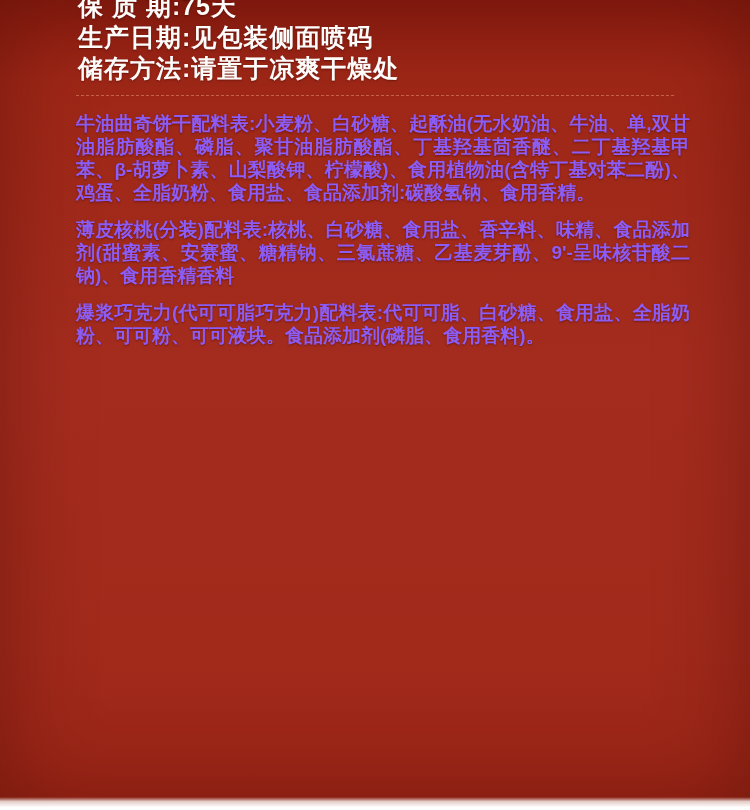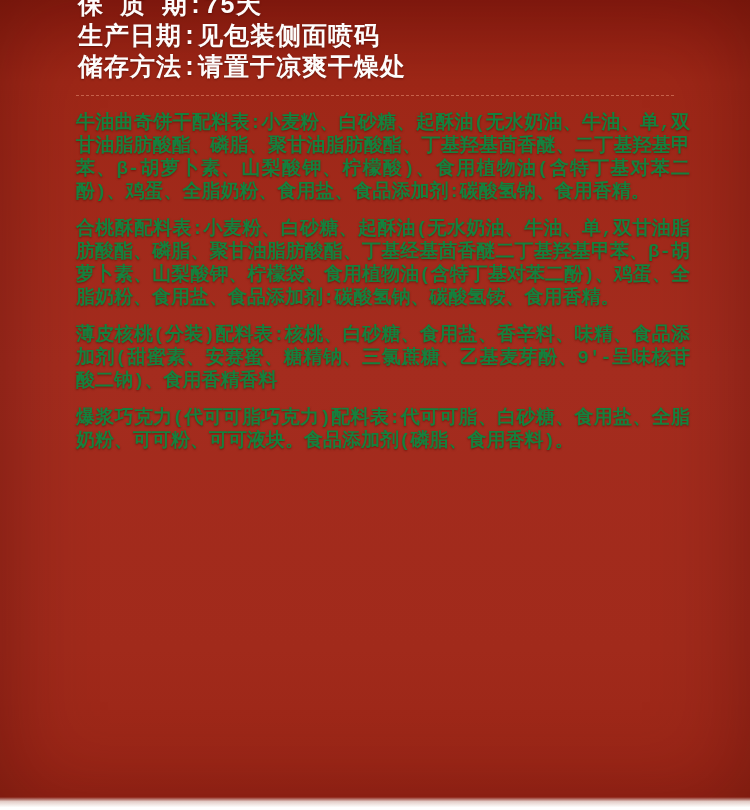--- a/index.html
+++ b/index.html
@@ -4,40 +4,39 @@
 <style>
   html,body{margin:0;padding:0;}
   body{
     width:750px;height:810px;overflow:hidden;position:relative;
     font-family:"Liberation Sans","DejaVu Sans",sans-serif;
     background:linear-gradient(180deg,#8e1d10 0%,#9e2717 10%,#a42c1e 45%,#a12a1b 80%,#9a2516 98%);
   }
   .page{
     position:absolute;inset:0;
     box-shadow:inset 0 0 90px rgba(55,5,0,0.38);
-    font-family:Liberation Mono, monospace;
   }
   .header{
     margin:-9px 0 0 78px;
     color:#fdfcfb;
     font-size:25px;
     font-weight:700;
     line-height:31px;
     letter-spacing:1px;
     text-shadow:0 1px 2px rgba(70,8,2,0.55);
   }
   .divider{
     margin:11px 76px 0 76px;
     height:0;
     border-top:1px dashed rgba(231,146,118,0.55);
   }
   .content{
     margin:16px 60px 0 76px;
     width:614px;
-    color:#15803d;
+    color:#8b5cf6;
     font-size:19px;
     font-weight:600;
     line-height:23px;
     text-align:justify;
     text-shadow:0 1px 2px rgba(70,8,2,0.5);
   }
   .content p{margin:0 0 14px 0;}
   .bottom-fade{
     position:absolute;left:0;bottom:0;width:750px;height:13px;
     background:linear-gradient(180deg,rgba(255,255,255,0) 0%,#e3cdc8 35%,#ffffff 80%,#ffffff 100%);
@@ -51,20 +50,19 @@
   <div class="header">
     <div class="header-line">保 质 期:75天</div>
     <div class="header-line">生产日期:见包装侧面喷码</div>
     <div class="header-line">储存方法:请置于凉爽干燥处</div>
   </div>
 
   <div class="divider"></div>
 
   <div class="content">
     <p class="para">牛油曲奇饼干配料表:小麦粉、白砂糖、起酥油(无水奶油、牛油、单,双甘油脂肪酸酯、磷脂、聚甘油脂肪酸酯、丁基羟基茴香醚、二丁基羟基甲苯、β-胡萝卜素、山梨酸钾、柠檬酸)、食用植物油(含特丁基对苯二酚)、鸡蛋、全脂奶粉、食用盐、食品添加剂:碳酸氢钠、食用香精。</p>
-    <p class="para">合桃酥配料表:小麦粉、白砂糖、起酥油(无水奶油、牛油、单,双甘油脂肪酸酯、磷脂、聚甘油脂肪酸酯、丁基经基茴香醚二丁基羟基甲苯、β-胡萝卜素、山梨酸钾、柠檬袋、食用植物油(含特丁基对苯二酚)、鸡蛋、全脂奶粉、食用盐、食品添加剂:碳酸氢钠、碳酸氢铵、食用香精。</p>
     <p class="para">薄皮核桃(分装)配料表:核桃、白砂糖、食用盐、香辛料、味精、食品添加剂(甜蜜素、安赛蜜、糖精钠、三氯蔗糖、乙基麦芽酚、9'-呈味核苷酸二钠)、食用香精香料</p>
     <p class="para">爆浆巧克力(代可可脂巧克力)配料表:代可可脂、白砂糖、食用盐、全脂奶粉、可可粉、可可液块。食品添加剂(磷脂、食用香料)。</p>
   </div>
 
   <div class="bottom-fade"></div>
 
 </div>
 
 </body></html>

